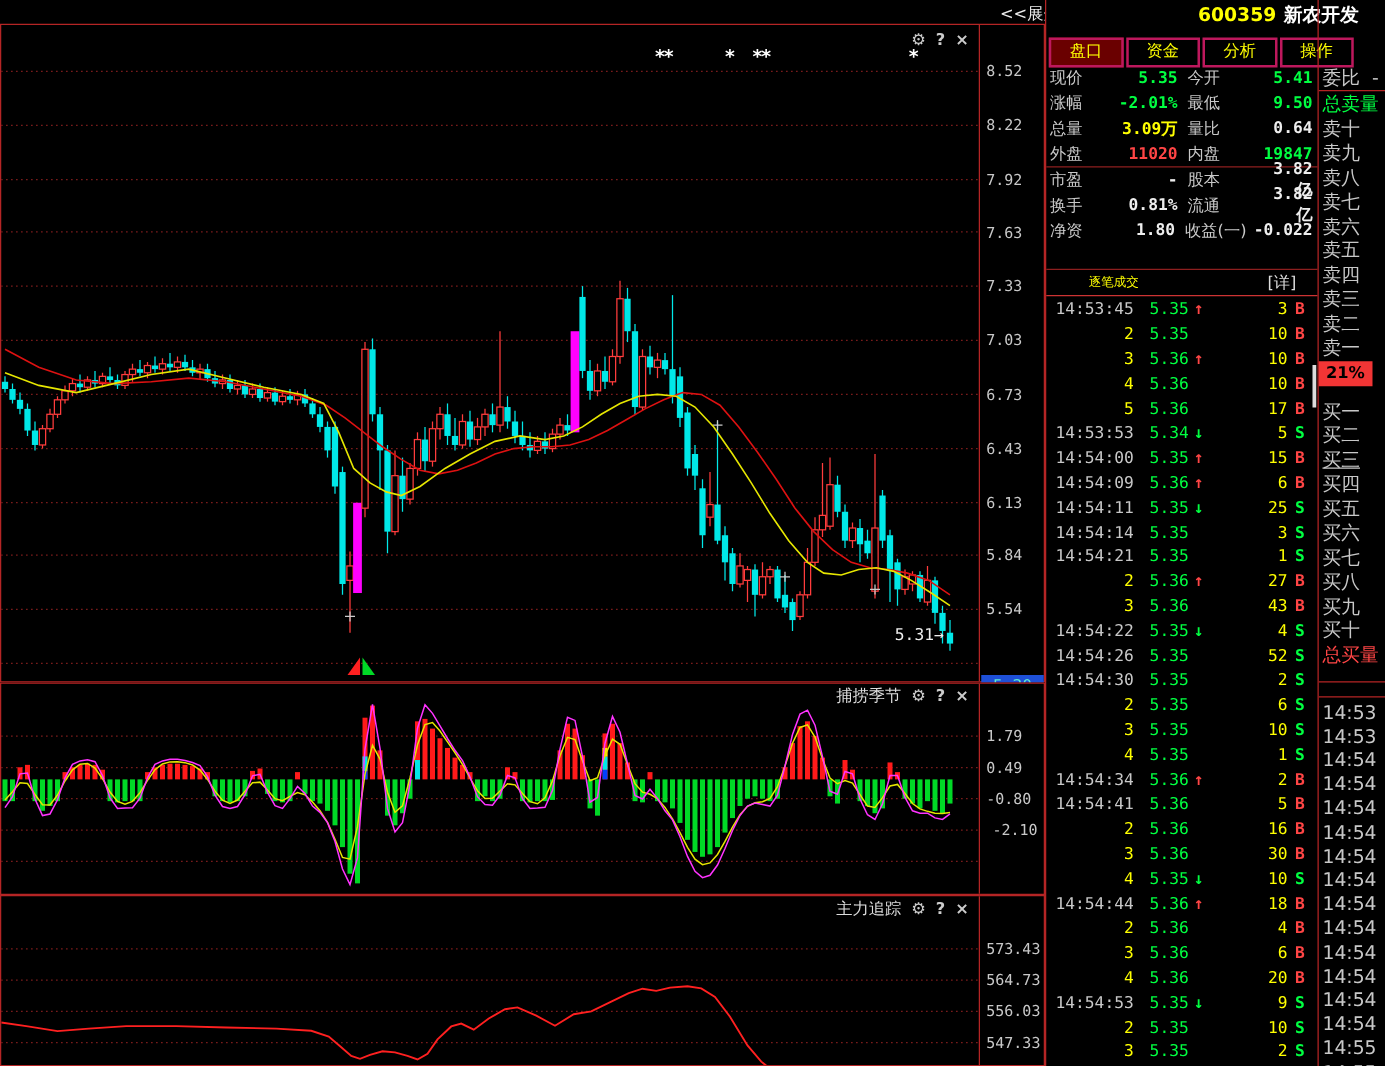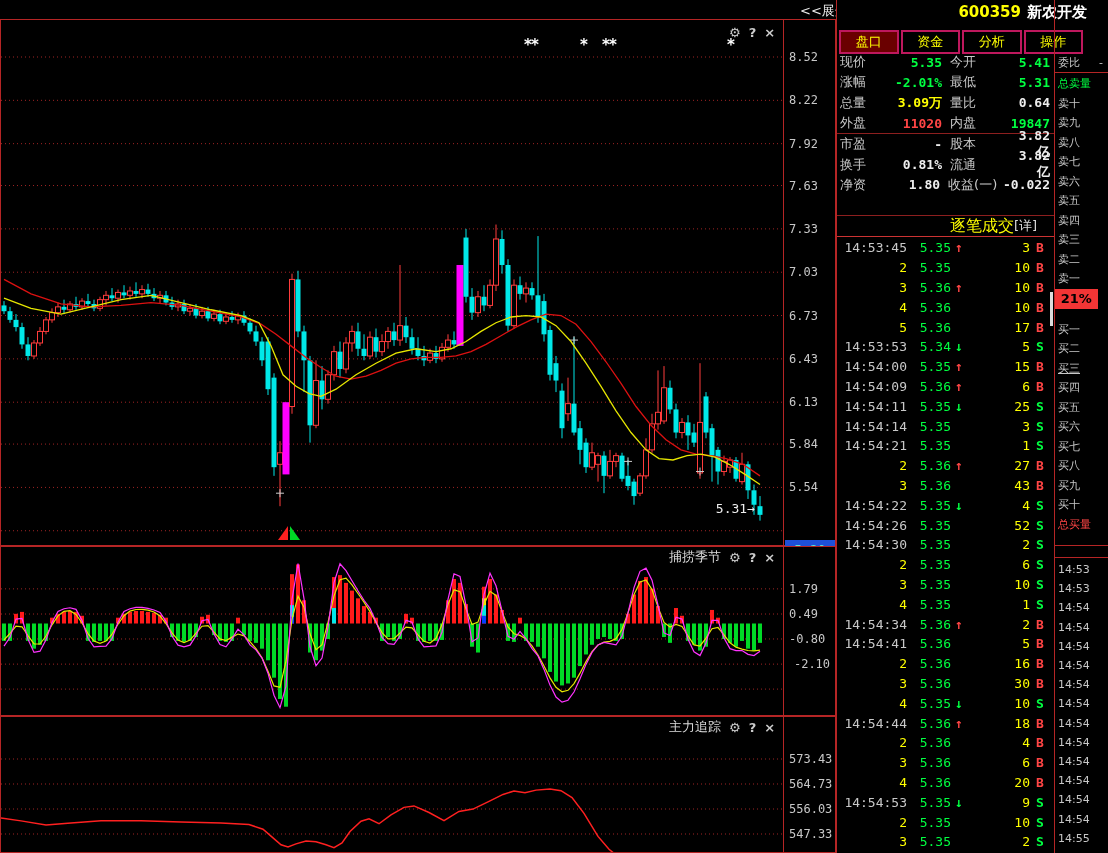--- a/index.html
+++ b/index.html
@@ -27,31 +27,31 @@
   .tab.active{background:#6a0000;}
   #quote{position:absolute;top:52px;left:0;width:217px;}
   .qrow{display:flex;height:20.3px;align-items:center;font-size:13px;}
   .qrow .lb{color:#c8c8c8;}
   .qrow .l1{width:42px;padding-left:3px;}
   .qrow .v1{width:60px;text-align:right;font-family:"DejaVu Sans Mono",monospace;font-weight:bold;}
   .qrow .l2{width:56px;padding-left:8px;}
   .qrow .v2{flex:1;text-align:right;padding-right:4px;font-family:"DejaVu Sans Mono",monospace;font-weight:bold;}
   .qsep{border-top:1px solid #8d1f1f;}
   #tickheader{position:absolute;top:215px;left:0;width:217px;height:22px;border-top:1px solid #8d1f1f;border-bottom:1px solid #c33;box-sizing:border-box;display:flex;align-items:center;}
-  #tickheader .t{flex:1;text-align:right;color:#ffff00;font-size:16px;padding-left:34px;}
+  #tickheader .t{flex:1;text-align:left;color:#ffff00;font-size:10px;padding-left:34px;}
   #tickheader .d{width:40px;color:#ddd;font-size:13px;cursor:pointer;}
   #ticks{position:absolute;top:238px;left:0;width:217px;height:615px;overflow:hidden;}
   .trow{display:flex;height:19.8px;align-items:center;font:13px "DejaVu Sans Mono",monospace;}
   .trow .tm{width:70px;text-align:right;}
   .trow .pr{width:44px;text-align:right;}
   .trow .ar{width:16px;text-align:center;font-weight:bold;}
   .trow .vl{flex:1;text-align:right;color:#ffff00;}
   .trow .sd{width:20px;text-align:center;font-weight:bold;padding-right:4px;}
   #strip{position:absolute;top:0;left:217px;width:55px;height:853px;border-left:1px solid #b52525;box-sizing:border-box;}
-  .srow{position:absolute;left:0;width:100%;font-size:11px;color:#c8c8c8;display:flex;align-items:center;padding-left:3px;box-sizing:border-box;}
+  .srow{position:absolute;left:0;width:100%;font-size:15px;color:#c8c8c8;display:flex;align-items:center;padding-left:3px;box-sizing:border-box;}
   .ssep{position:absolute;left:0;width:100%;height:0;border-top:1px solid #b52525;}
   #ratio{position:absolute;left:0;width:54px;height:20px;display:flex;}
   #ratio .r{background:#f23535;color:#000;font:bold 13px "DejaVu Sans",sans-serif;text-align:center;line-height:20px;}
   #ratio .g{background:#00c832;}
   .green{color:#00ff41;}  .red{color:#ff4545;}  .yellow{color:#ffff00;}
   .white{color:#eee;}     .gray{color:#c8c8c8;}
   #scrollthumb{position:absolute;left:1050px;top:292px;width:3px;height:34px;background:#ddd;}
 </style>
 </head>
 <body>
@@ -566,21 +566,21 @@
         <div class="qrow">
           <span class="l1 lb">现价</span>
           <span class="v1 green">5.35</span>
           <span class="l2 lb">今开</span>
           <span class="v2 green">5.41</span>
         </div>
         <div class="qrow">
           <span class="l1 lb">涨幅</span>
           <span class="v1 green">-2.01%</span>
           <span class="l2 lb">最低</span>
-          <span class="v2 green">5.31</span>
+          <span class="v2 green">9.50</span>
         </div>
         <div class="qrow">
           <span class="l1 lb">总量</span>
           <span class="v1 yellow">3.09万</span>
           <span class="l2 lb">量比</span>
           <span class="v2 white">0.64</span>
         </div>
         <div class="qrow">
           <span class="l1 lb">外盘</span>
           <span class="v1 red">11020</span>

